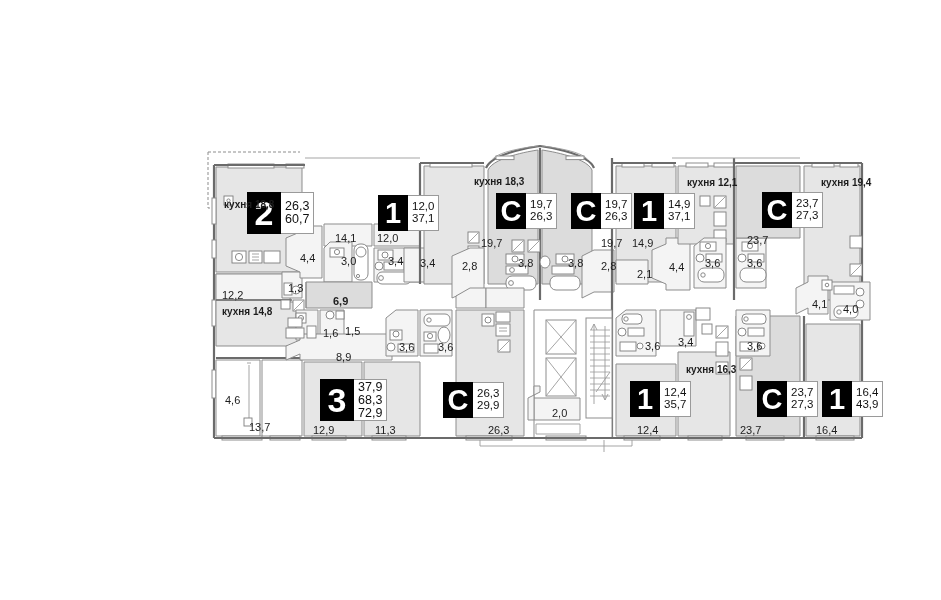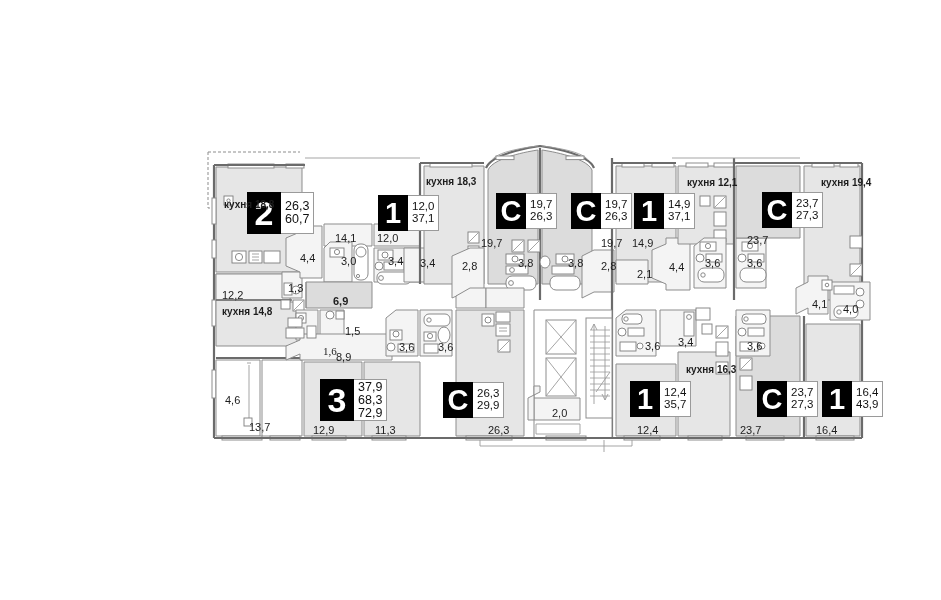--- a/index.html
+++ b/index.html
@@ -453,21 +453,21 @@
       <div class="nums">
         <span>16,4</span>
         <span>43,9</span>
       </div>
     </div>
   </div>
 
 <div id="labels">
     <div class="lbl b" style="left: 224px; top: 175px; margin-top: 24px;">кухня 18,8</div>
     <div class="lbl b" style="left: 222px; top: 306px;">кухня 14,8</div>
-    <div class="lbl b" style="left: 426px; top: 176px;">кухня 18,3</div>
+    <div class="lbl b" style="left: 426px; top: 176px; padding-left: 48px;">кухня 18,3</div>
     <div class="lbl b" style="left: 687px; top: 177px;">кухня 12,1</div>
     <div class="lbl b" style="left: 821px; top: 177px;">кухня 19,4</div>
     <div class="lbl b" style="left: 686px; top: 364px;">кухня 16,3</div>
     <div class="lbl rm" style="left: 300px; top: 252px;">4,4</div>
     <div class="lbl rm" style="left: 341px; top: 255px;">3,0</div>
     <div class="lbl rm" style="left: 335px; top: 232px;">14,1</div>
     <div class="lbl rm" style="left: 377px; top: 232px;">12,0</div>
     <div class="lbl rm" style="left: 388px; top: 255px;">3,4</div>
     <div class="lbl rm" style="left: 420px; top: 257px;">3,4</div>
     <div class="lbl rm" style="left: 462px; top: 260px;">2,8</div>
@@ -478,21 +478,21 @@
     <div class="lbl rm" style="left: 601px; top: 260px;">2,8</div>
     <div class="lbl rm" style="left: 632px; top: 237px;">14,9</div>
     <div class="lbl rm" style="left: 637px; top: 268px;">2,1</div>
     <div class="lbl rm" style="left: 669px; top: 261px;">4,4</div>
     <div class="lbl rm" style="left: 705px; top: 257px;">3,6</div>
     <div class="lbl rm" style="left: 747px; top: 257px;">3,6</div>
     <div class="lbl rm" style="left: 747px; top: 234px;">23,7</div>
     <div class="lbl rm" style="left: 222px; top: 289px;">12,2</div>
     <div class="lbl rm" style="left: 288px; top: 282px;">1,3</div>
     <div class="lbl rm" style="left: 333px; top: 295px; font-weight: bold;">6,9</div>
-    <div class="lbl rm" style="left: 323px; top: 345px; font-family: Liberation Serif, serif;">1,6</div>
+    <div class="lbl rm" style="left: 323px; top: 327px;">1,6</div>
     <div class="lbl rm" style="left: 345px; top: 325px;">1,5</div>
     <div class="lbl rm" style="left: 336px; top: 351px;">8,9</div>
     <div class="lbl rm" style="left: 399px; top: 341px;">3,6</div>
     <div class="lbl rm" style="left: 438px; top: 341px;">3,6</div>
     <div class="lbl rm" style="left: 812px; top: 298px;">4,1</div>
     <div class="lbl rm" style="left: 843px; top: 303px;">4,0</div>
     <div class="lbl rm" style="left: 225px; top: 394px;">4,6</div>
     <div class="lbl rm" style="left: 249px; top: 421px;">13,7</div>
     <div class="lbl rm" style="left: 313px; top: 424px;">12,9</div>
     <div class="lbl rm" style="left: 375px; top: 424px; text-align: right;">11,3</div>

